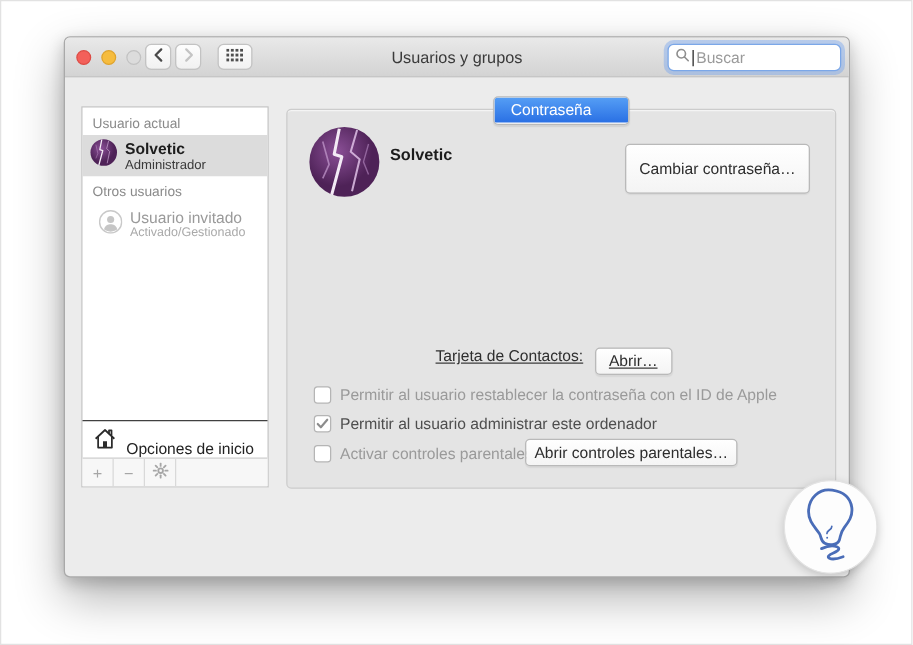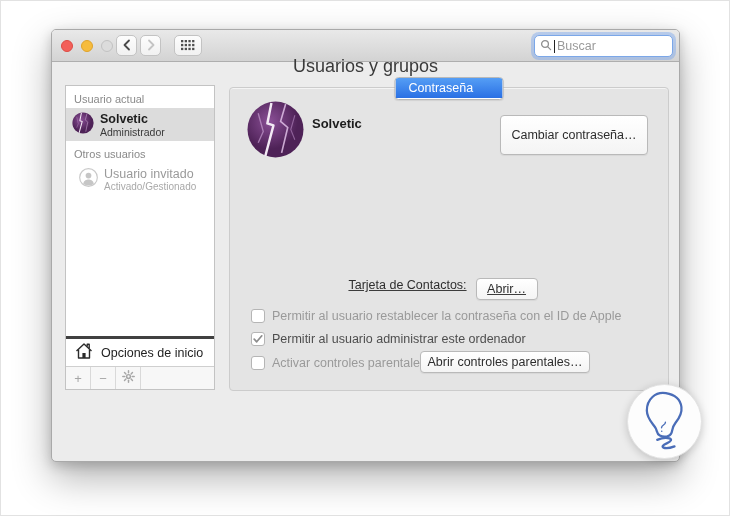--- a/index.html
+++ b/index.html
@@ -37,21 +37,21 @@
     display:flex; align-items:center; justify-content:center;
   }
   .gridbtn {
     position:absolute; left:122px; top:5px; width:28px; height:21px;
     border:1px solid #c3c3c3; border-radius:5px;
     background:linear-gradient(#fdfdfd,#f1f1f1);
     display:flex; align-items:center; justify-content:center;
   }
   .win-title {
     position:absolute; left:50%; top:0; transform:translateX(-50%);
-    line-height:32px; font-size:18px; color:#3a3a3a; white-space:nowrap;margin-top:20px;
+    line-height:32px; font-size:13px; color:#3a3a3a; white-space:nowrap;
   }
   .search {
     position:absolute; right:6px; top:5px; width:139px; height:22px;
     background:#fff; border:1px solid #7ba7e8; border-radius:5px;
     box-shadow:0 0 0 3px rgba(110,160,240,.40);
     display:flex; align-items:center; padding:0 5px; gap:2px;
   }
   .caret { width:1px; height:13px; background:#222; }
   .search input {
     border:none; outline:none; flex:1; font-size:12.5px; min-width:0;
@@ -67,21 +67,21 @@
   .sb-header { font-size:11px; color:#8a8a8a; padding:7px 0 3px 8px; }
   .sb-row { display:flex; align-items:center; height:33px; padding-left:6px; gap:6px; }
   .sb-row.selected { background:#dcdcdc; }
   .sb-name { font-size:12.5px; font-weight:bold; color:#1d1d1d; line-height:14px; }
   .sb-role { font-size:10.5px; color:#3a3a3a; line-height:12px; }
   .sb-row.guest { padding-left:13px; }
   .sb-row.guest .sb-name { font-weight:normal; color:#9a9a9a; }
   .sb-row.guest .sb-role { color:#a9a9a9; font-size:10px; }
   .sb-login {
     position:absolute; left:0; right:0; bottom:23px; height:30px;
-    border-top:3px solid #404040; display:flex; align-items:center; gap:7px; padding-left:8px;
+    border-top:1px solid #404040; display:flex; align-items:flex-end; gap:7px; padding-left:8px;
   }
   .sb-login-label { font-size:12.5px; color:#222; }
   .sb-toolbar {
     position:absolute; left:0; right:0; bottom:0; height:23px;
     border-top:1px solid #cfcfcf; background:#f7f7f7; display:flex;
   }
   .sb-tbtn {
     width:25px; height:100%; border-right:1px solid #d9d9d9;
     display:flex; align-items:center; justify-content:center;
     color:#a6a6a6; font-size:13px;

